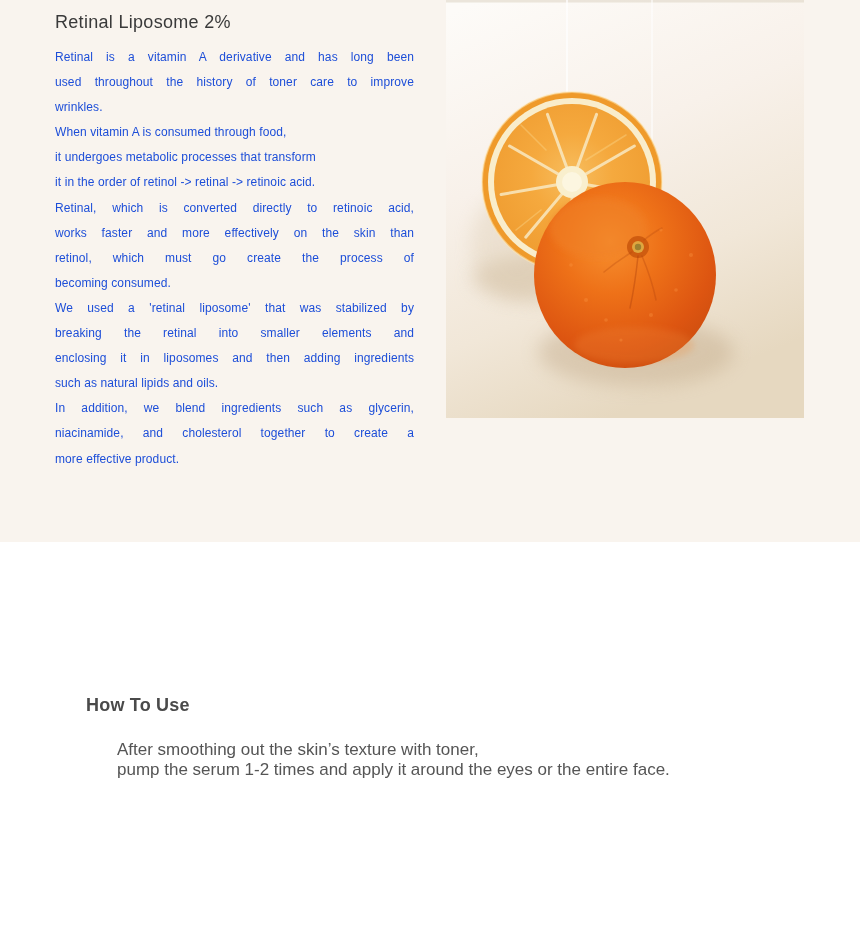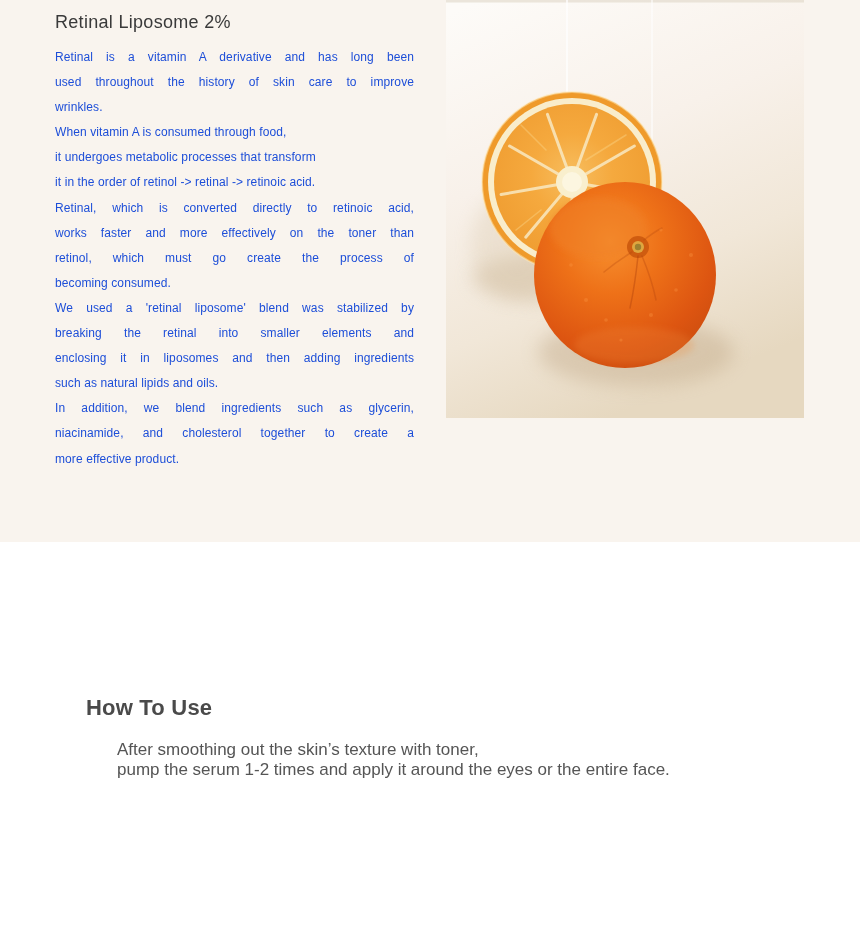--- a/index.html
+++ b/index.html
@@ -55,21 +55,21 @@
   .howto {
     position: absolute;
     left: 0; top: 542px;
     width: 860px; height: 387px;
     background: #ffffff;
   }
   .howto-title {
     position: absolute;
     left: 86px; top: 153px;
     margin: 0;
-    font-size: 22px;
+    font-size: 18px;
     font-weight: 700;
     color: #4a4a4a;
     letter-spacing: 0.2px;
   }
   .howto-body {
     position: absolute;
     left: 117px; top: 198px;
     margin: 0;
   }
   .howto-line {
@@ -84,30 +84,30 @@
 <body>
 
 <div class="page">
 
   <section class="hero">
 
     <div class="intro">
       <h1 class="intro-title">Retinal Liposome 2%</h1>
       <div>
         <div class="line j">Retinal is a vitamin A derivative and has long been</div>
-        <div class="line j">used throughout the history of skin care to improve</div>
+        <div class="line j">used throughout the history of toner care to improve</div>
         <div class="line">wrinkles.</div>
         <div class="line">When vitamin A is consumed through food,</div>
         <div class="line">it undergoes metabolic processes that transform</div>
         <div class="line">it in the order of retinol -&gt; retinal -&gt; retinoic acid.</div>
         <div class="line j">Retinal, which is converted directly to retinoic acid,</div>
-        <div class="line j">works faster and more effectively on the toner than</div>
+        <div class="line j">works faster and more effectively on the skin than</div>
         <div class="line j">retinol, which must go create the process of</div>
         <div class="line">becoming consumed.</div>
-        <div class="line j">We used a 'retinal liposome' blend was stabilized by</div>
+        <div class="line j">We used a 'retinal liposome' that was stabilized by</div>
         <div class="line j">breaking the retinal into smaller elements and</div>
         <div class="line j">enclosing it in liposomes and then adding  ingredients</div>
         <div class="line">such as natural lipids and oils.</div>
         <div class="line j">In addition, we blend ingredients such as glycerin,</div>
         <div class="line j">niacinamide, and cholesterol together to create a</div>
         <div class="line">more effective product.</div>
       </div>
     </div>
 
     <figure class="photo" aria-label="A halved orange slice behind a whole orange on a white tiled surface">

